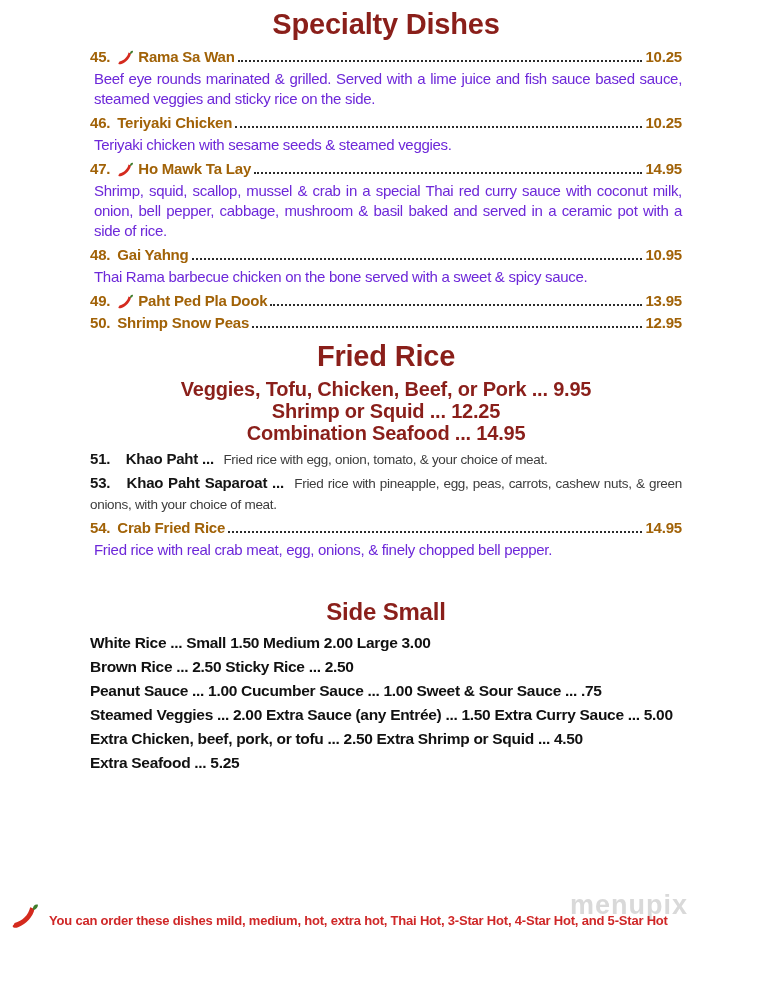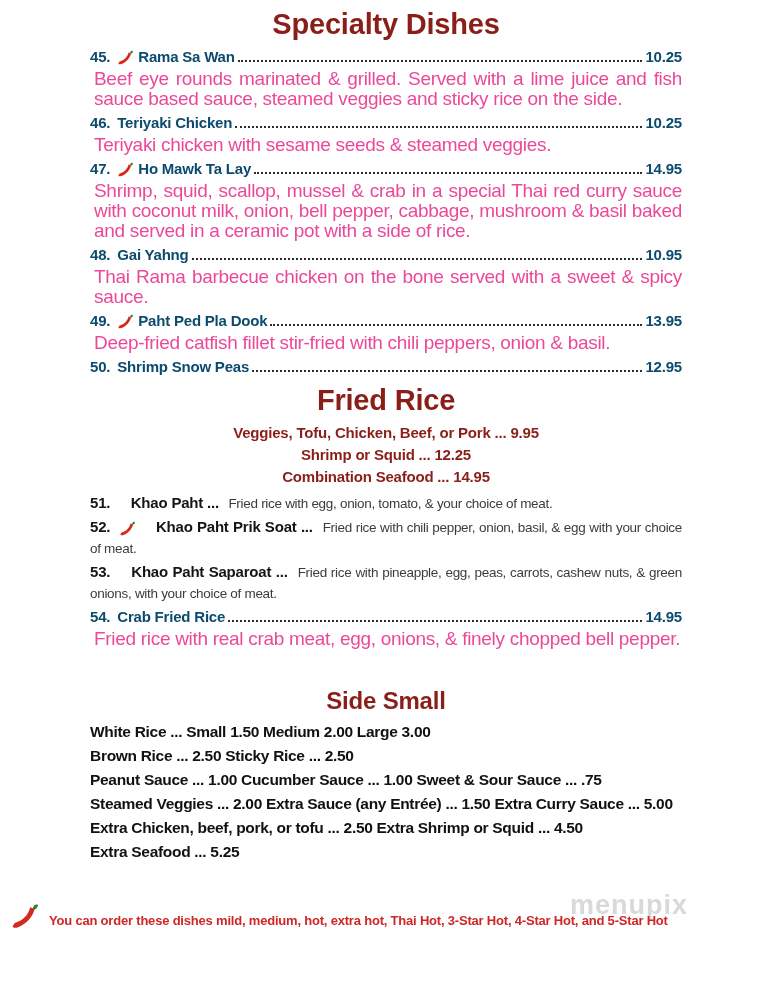--- a/index.html
+++ b/index.html
@@ -8,43 +8,43 @@
     font-family:"Liberation Sans", sans-serif;color:#151515;
   }
   .menu{padding:8px 86px 0 90px;}
   .section-title{
     text-align:center;color:#8a1f1a;font-size:29px;font-weight:bold;
     margin:0 0 5px 0;letter-spacing:-0.2px;
   }
   .section-title.big{font-size:24px;}
   .item-row{
     display:flex;align-items:baseline;font-size:15px;font-weight:bold;
-    color:#0c4a6e;line-height:22px;letter-spacing:-0.2px;
+    color:#a16207;line-height:22px;letter-spacing:-0.2px;
   }
   .item-row .num{margin-right:7px;}
   .chili{display:inline-block;vertical-align:middle;margin-right:4px;align-self:center;line-height:0;}
   .leader{flex:1;border-bottom:2px dotted #2b2b2b;margin:0 3px 4px 3px;min-width:20px;}
   .price{font-weight:bold;}
   .desc{
-    margin:1px 0 3px 0;padding-left:4px;font-size:19px;color:#ec4899;
+    margin:1px 0 3px 0;padding-left:4px;font-size:15px;color:#6d28d9;
     text-align:justify;line-height:20px;letter-spacing:-0.3px;font-weight:normal;
   }
   .option-line{
-    text-align:center;color:#8a1f1a;font-weight:bold;font-size:15px;
+    text-align:center;color:#8a1f1a;font-weight:bold;font-size:20px;
     line-height:22px;letter-spacing:-0.2px;
   }
   .inline-item{
     margin:1px 0 2px 0;font-size:13.5px;text-align:justify;line-height:21px;
     color:#3c3c3c;letter-spacing:-0.3px;
   }
   .inline-item .num,.inline-item .name{
     font-size:15px;font-weight:bold;color:#151515;letter-spacing:-0.2px;
   }
   .inline-item .name{margin-right:6px;padding-left:12px;}
-  .inline-item .num{margin-right:5px;}
+  .inline-item .num{}
   .side-section{margin-top:38px;}
   .side-line{
     font-size:15.5px;font-weight:bold;color:#111;
     line-height:24px;letter-spacing:-0.3px;
   }
   .footer-note{
     position:absolute;left:10px;top:903px;display:flex;align-items:flex-start;
     gap:5px;color:#cf2727;font-size:13px;font-weight:bold;white-space:nowrap;
     letter-spacing:-0.2px;
   }
@@ -111,21 +111,20 @@
       <span class="chili">
         <svg width="17" height="15" viewBox="0 0 32 30">
             <path fill="#d42a1e" d="M3 25 C0 27,3 30,8 28 C18 24,25 16,27 7 L22 5 C20 14,13 21,4 23 Z"></path>
             <path fill="#3f7d2c" d="M25 7 c0-4 3-6 6-5 c0 3-2 5-5 6 z"></path>
           </svg>
       </span>
       <span class="name">Paht  Ped Pla Dook</span>
       <span class="leader"></span>
       <span class="price">13.95</span>
     </div>
-    <p class="desc">Deep-fried catfish fillet stir-fried with chili peppers, onion &amp; basil.</p>
 
     <div class="item-row">
       <span class="num">50.</span>
       <span class="name">Shrimp Snow Peas</span>
       <span class="leader"></span>
       <span class="price">12.95</span>
     </div>
   </div>
 
   <div style="margin-top:6px;">
@@ -133,31 +132,20 @@
     <div class="option-line">Veggies, Tofu, Chicken, Beef, or Pork ... 9.95</div>
     <div class="option-line">Shrimp or Squid ... 12.25</div>
     <div class="option-line">Combination Seafood ... 14.95</div>
 
     <p class="inline-item" style="margin-top:4px;">
       <span class="num">51.</span>
       <span class="name">Khao Paht ...</span>
       <span class="idesc">Fried rice with egg, onion, tomato, &amp; your choice of meat.</span>
     </p>
 
-    <p class="inline-item">
-      <span class="num">52.</span>
-      <span class="chili">
-        <svg width="17" height="15" viewBox="0 0 32 30">
-            <path fill="#d42a1e" d="M3 25 C0 27,3 30,8 28 C18 24,25 16,27 7 L22 5 C20 14,13 21,4 23 Z"></path>
-            <path fill="#3f7d2c" d="M25 7 c0-4 3-6 6-5 c0 3-2 5-5 6 z"></path>
-          </svg>
-      </span>
-      <span class="name">Khao Paht Prik Soat ...</span>
-      <span class="idesc">Fried rice with chili pepper, onion, basil, &amp; egg with your choice of meat.</span>
-    </p>
 
     <p class="inline-item">
       <span class="num">53.</span>
       <span class="name">Khao Paht Saparoat ...</span>
       <span class="idesc">Fried rice with pineapple, egg, peas, carrots, cashew nuts, &amp; green onions, with your choice of meat.</span>
     </p>
 
     <div class="item-row">
       <span class="num">54.</span>
       <span class="name">Crab Fried Rice</span>

